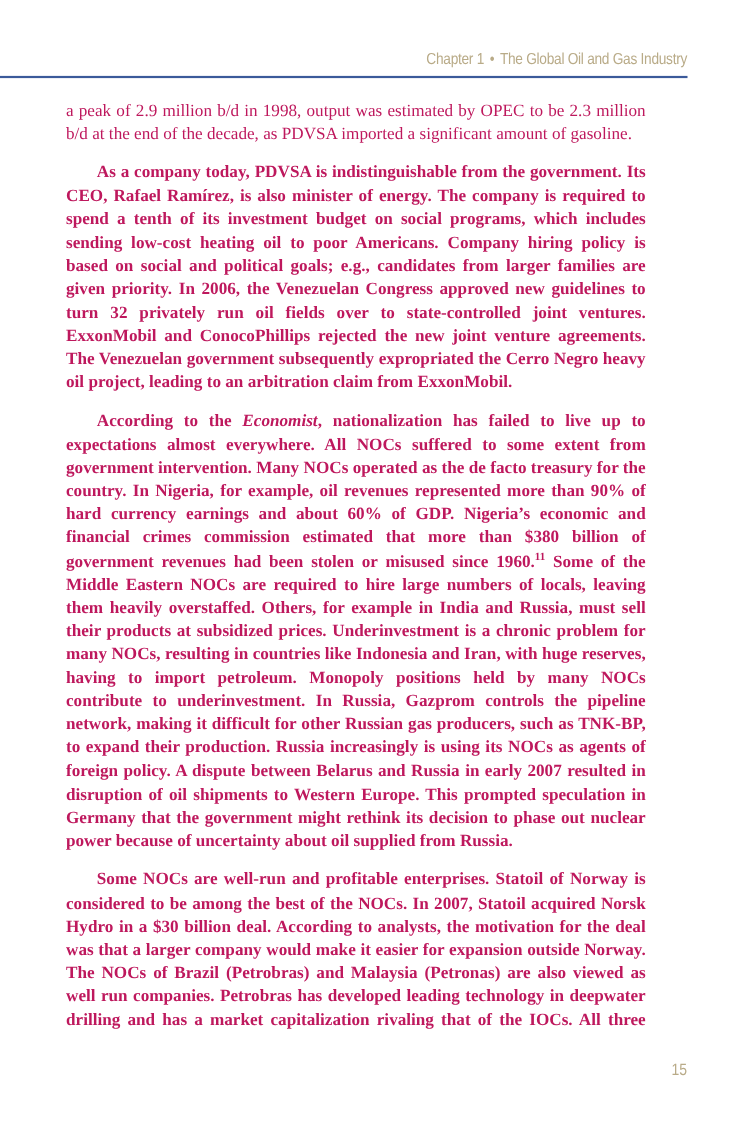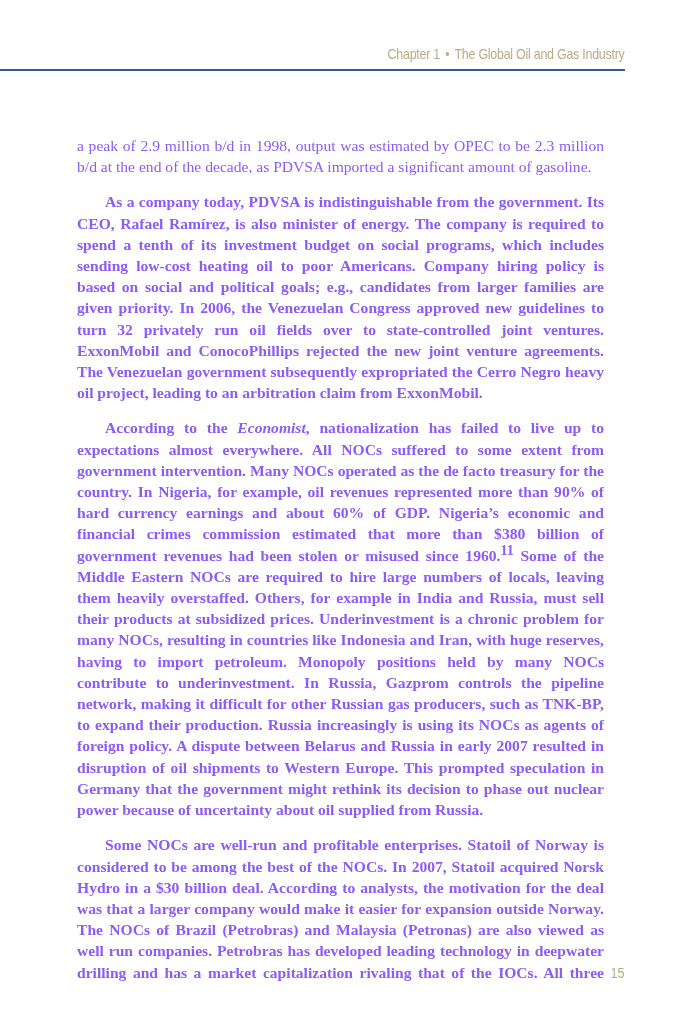--- a/index.html
+++ b/index.html
@@ -33,47 +33,46 @@
       position: absolute;
       top: 69px;
       left: 0;
       width: 625px;
       height: 2px;
       background: #3b5a9a;
     }
     .body-text {
       position: absolute;
       top: 90px;
-      left: 77px;
+      left: 60px;
       width: 527px;
       font-family: "Liberation Serif", serif;
       font-size: 15.6px;
       line-height: 21.2px;
-      color: #8b5cf6;
+      color: #be185d;
       text-align: justify;
       hyphens: manual;
-      margin-top: 45px;
     }
     .body-text p {
       margin: 0 0 14px 0;
       text-indent: 0;
     }
     .body-text p.indent {
       text-indent: 28px;
       font-weight: bold;
     }
     .body-text p.last {
       text-align-last: justify;
       margin-bottom: 0;
     }
     .body-text em {
       font-style: italic;
     }
     .body-text sup {
-      font-size: 14px;
+      font-size: 10px;
       line-height: 0;
       vertical-align: 6px;
     }
     .page-number {
       position: absolute;
       top: 964px;
       right: 57px;
       font-family: "Liberation Sans", sans-serif;
       font-size: 15px;
       color: #b9ab88;

